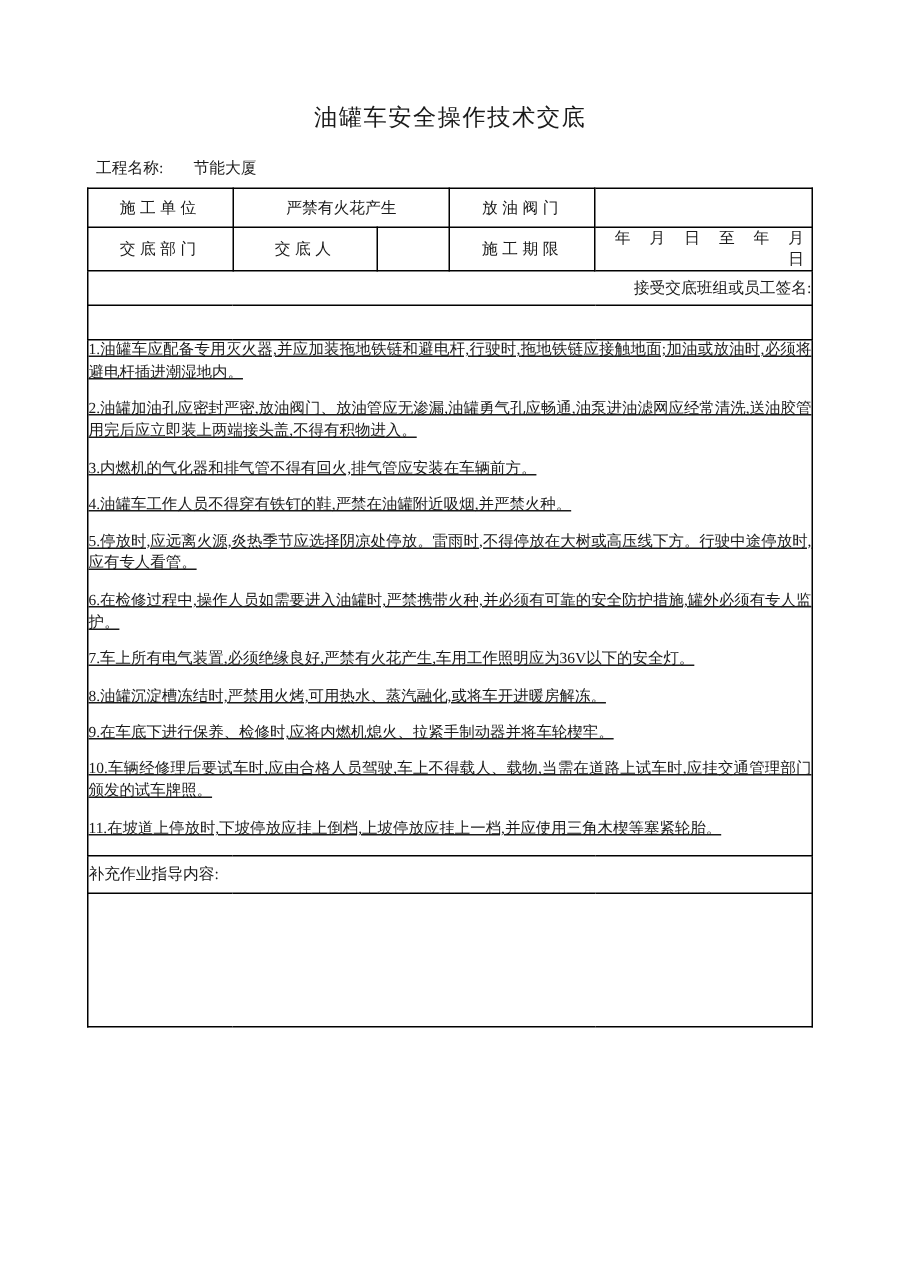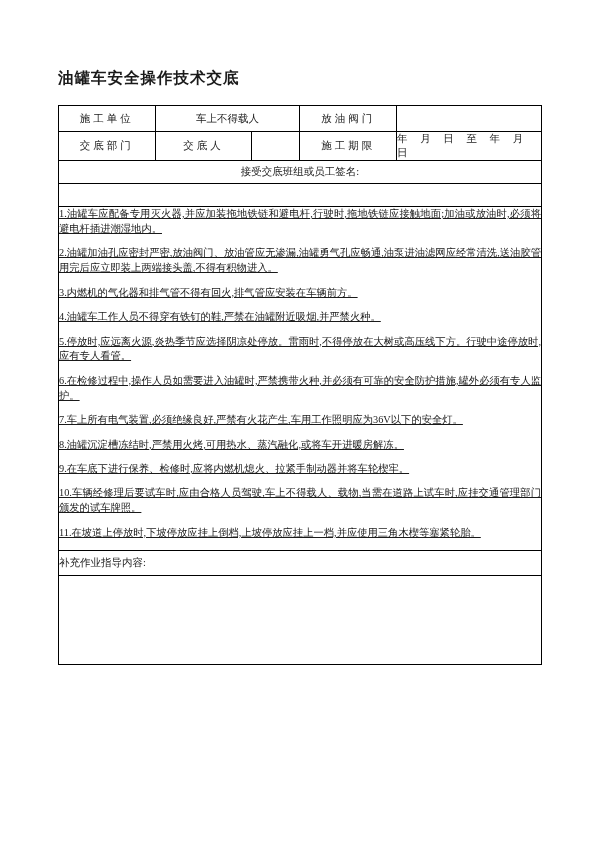--- a/index.html
+++ b/index.html
@@ -16,23 +16,23 @@
   }
   .page {
     position: absolute;
     left: 0; top: 0;
     width: 600px;
     height: 849px;
     box-sizing: border-box;
     padding: 56px 58px 20px 58px;
   }
   .doc-title {
-    text-align: left;
+    text-align: center;
     font-size: 15.5px;
-    font-weight: bold;
+    font-weight: normal;
     letter-spacing: 1px;
     margin: 12px 0 16px 0;
     font-family: "Liberation Sans", "DejaVu Sans", sans-serif;
   }
   .proj-line {
     font-size: 10.5px;
     margin: 0 0 6px 6px;
     display: flex;
     align-items: flex-end;
   }
@@ -63,29 +63,29 @@
   .cell-value {
     text-align: center;
     height: 25px;
   }
   .cell-value.bold {
     font-weight: bold;
     font-size: 12px;
     letter-spacing: 2px;
   }
   .term-cell {
-    text-align: left;
+    text-align: right;
     font-size: 10.5px;
     letter-spacing: 5px;
     padding: 0 6px;
   }
   .sign-row td {
     height: 22px;
     padding-left: 7px;
-    text-align: center;
+    text-align: right;
   }
   .sign-blank td {
     height: 22px;
   }
   .content-head td {
     height: 22px;
     padding-left: 7px;
     text-align: left;
     border-bottom: none;
   }
@@ -113,33 +113,37 @@
     height: 88px;
   }
 </style>
 </head>
 <body>
 
 <div class="page">
 
   <div class="doc-title">油罐车安全操作技术交底</div>
 
+  <div class="proj-line">
+    <span class="proj-label">工程名称:</span>
+    <span class="proj-value">节能大厦</span>
+  </div>
 
   <table class="main">
     <colgroup>
       <col style="width:20%">
       <col style="width:20%">
       <col style="width:10%">
       <col style="width:20%">
       <col style="width:30%">
     </colgroup>
     <tbody>
       <tr>
         <td class="cell-label">施工单位</td>
-        <td class="cell-value" colspan="2">车上不得载人</td>
+        <td class="cell-value" colspan="2">严禁有火花产生</td>
         <td class="cell-label">放油阀门</td>
         <td class="cell-value"></td>
       </tr>
       <tr>
         <td class="cell-label">交底部门</td>
         <td class="cell-label">交底人</td>
         <td class="cell-value"></td>
         <td class="cell-label">施工期限</td>
         <td class="term-cell">年  月  日  至  年  月  日</td>
       </tr>

